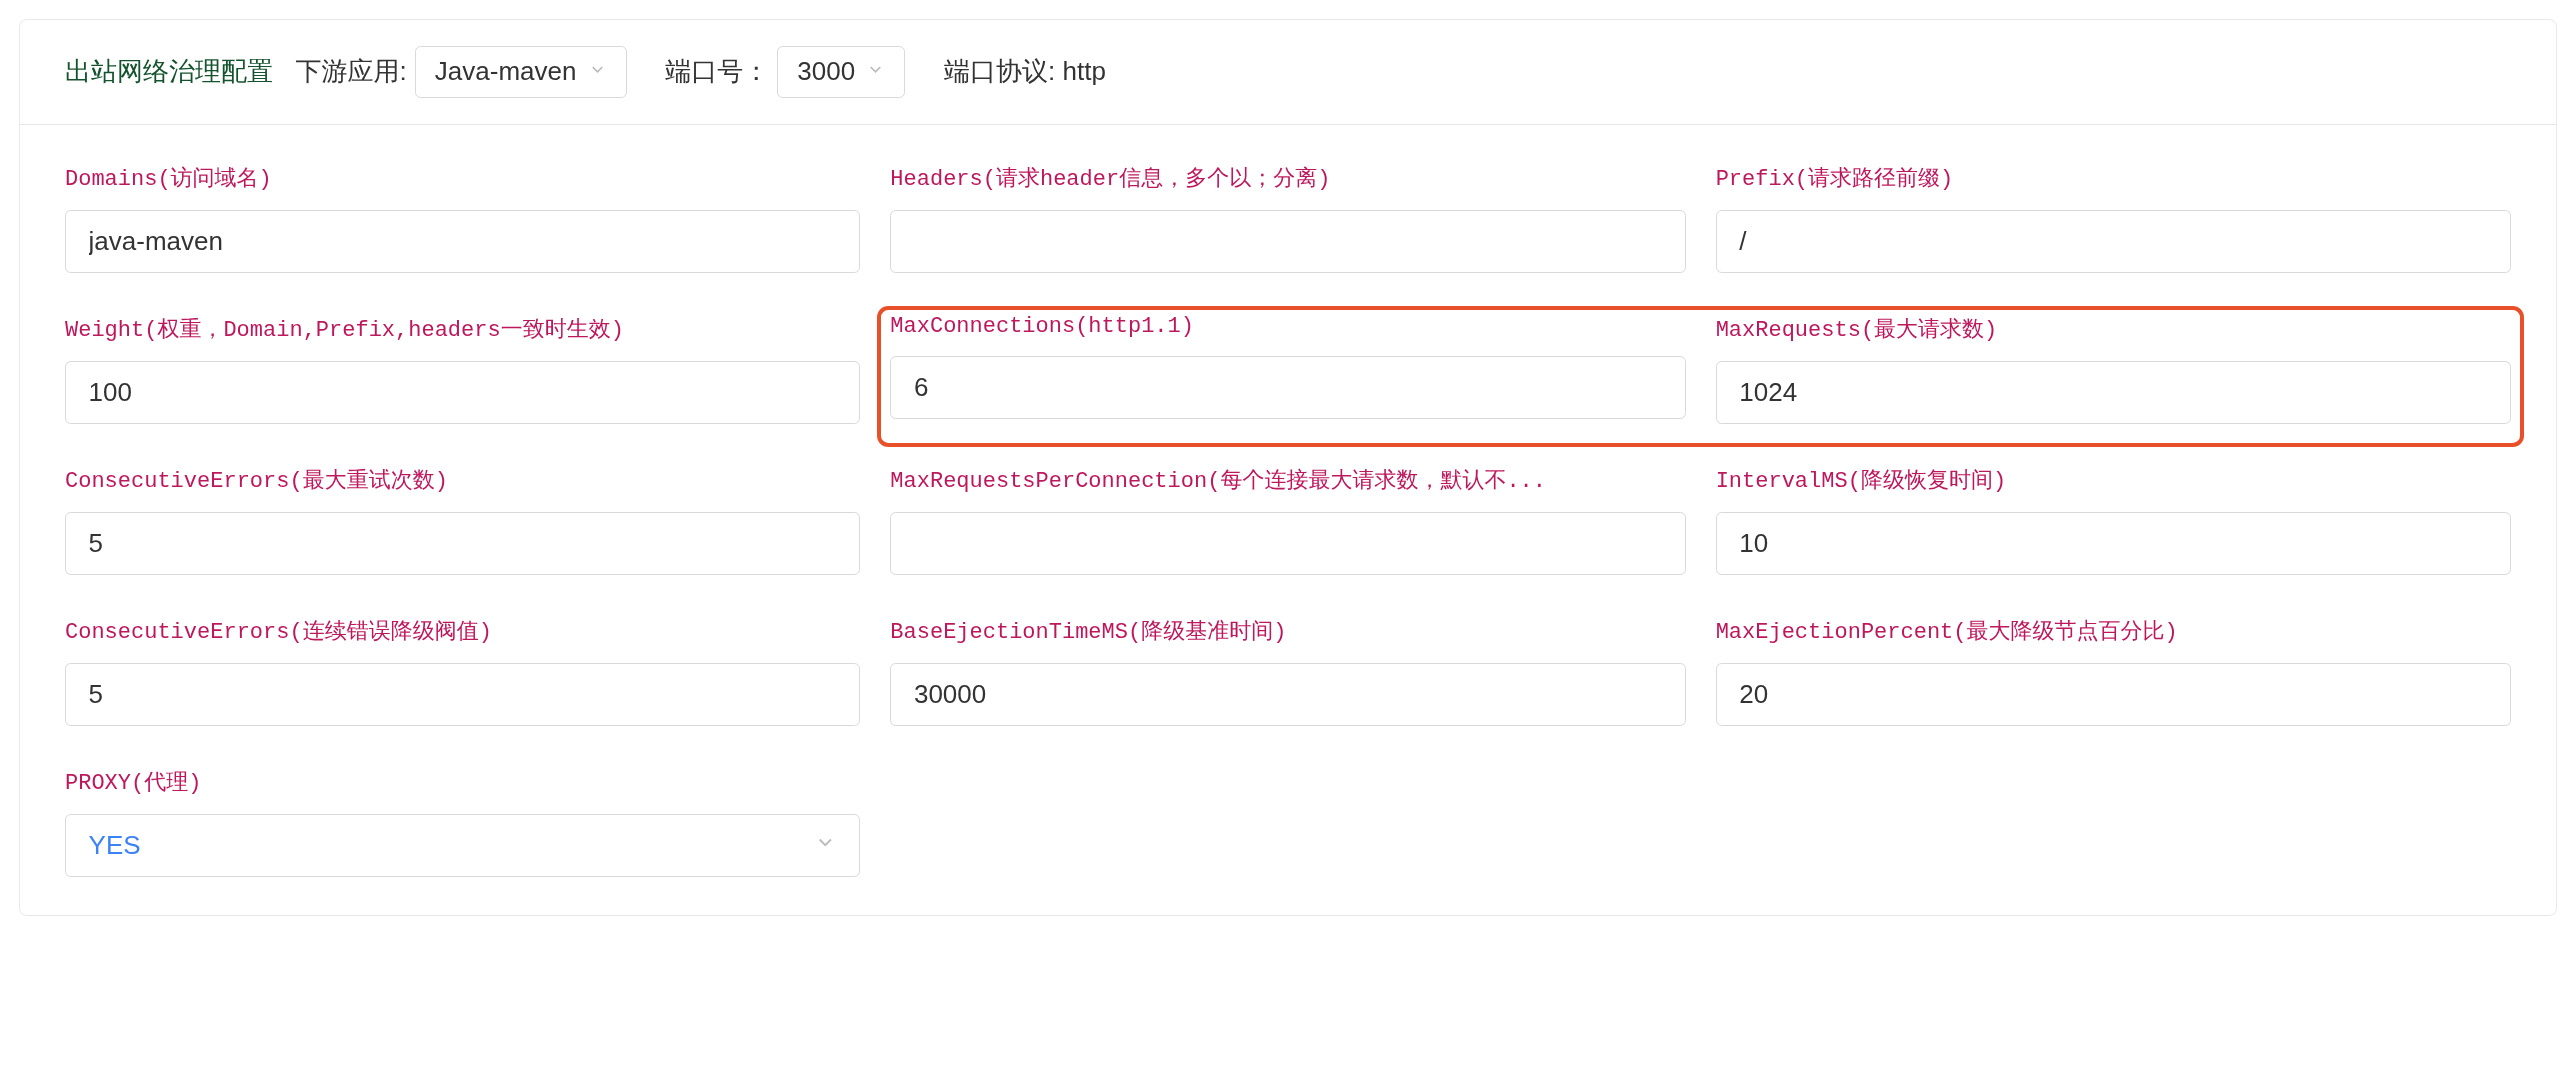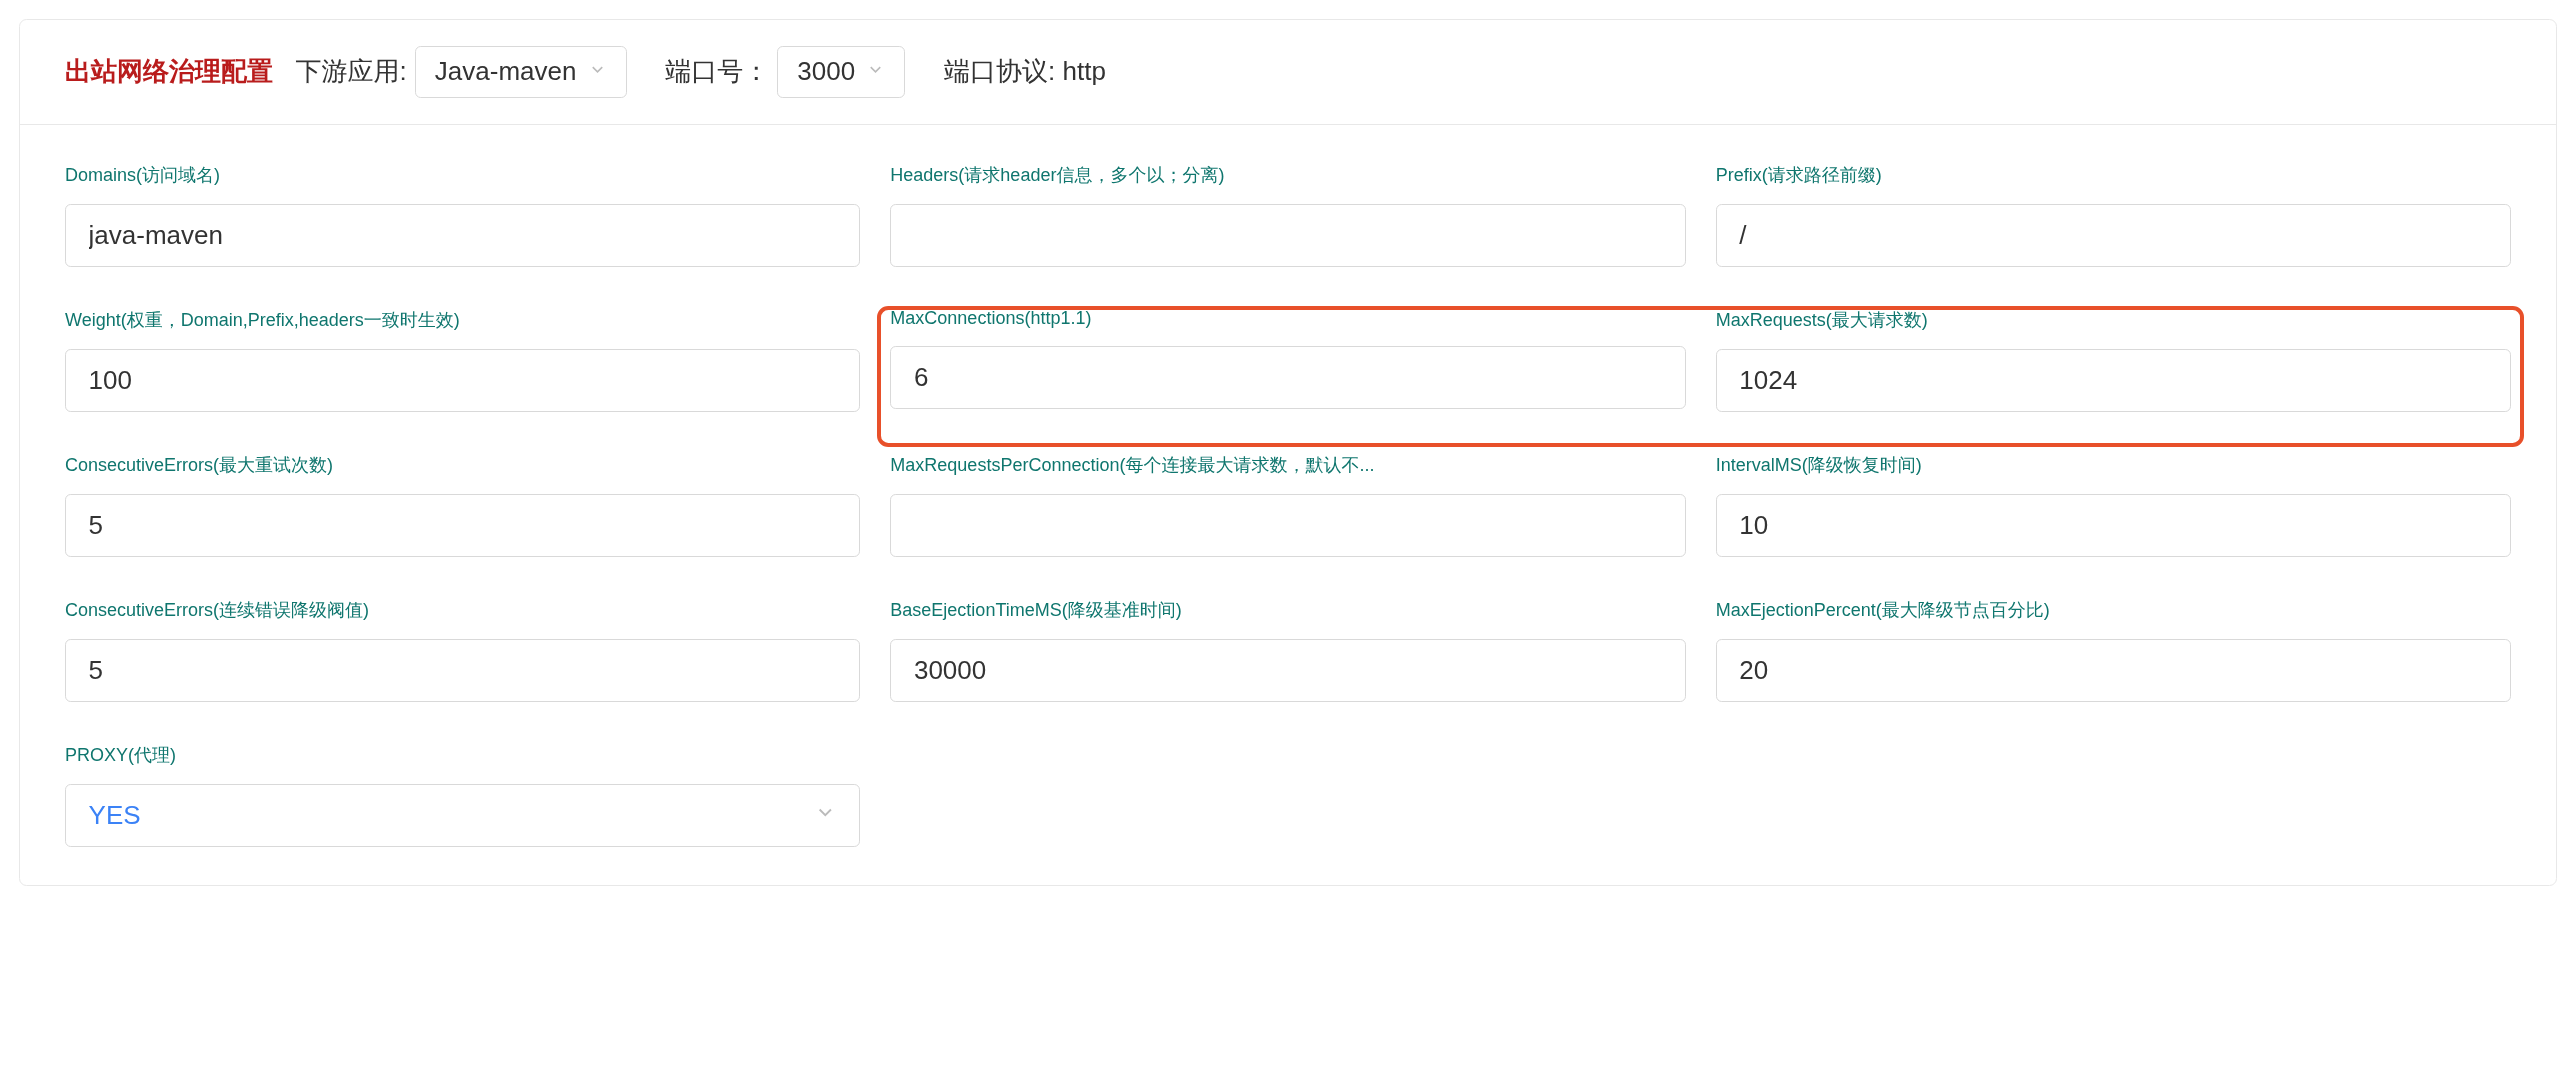--- a/index.html
+++ b/index.html
@@ -20,22 +20,22 @@
       overflow: hidden;
     }
     .header {
       padding: 26px 45px;
       border-bottom: 0.9px solid #e8e8e8;
       display: flex;
       align-items: center;
       gap: 22.6px;
     }
     .header-label {
-      color: #b91c1c;
-      font-weight: 700;
+      color: #14532d;
+      font-weight: 400;
     }
     .header-item {
       display: flex;
       align-items: center;
       gap: 8px;
     }
     .select {
       display: inline-flex;
       align-items: center;
       gap: 11.3px;
@@ -58,25 +58,26 @@
       display: grid;
       grid-template-columns: repeat(3, 1fr);
       gap: 41px 30px;
     }
     .form-field {
       display: flex;
       flex-direction: column;
       gap: 17px;
     }
     .field-label {
-      color: #0f766e;
-      font-size: 18px;
+      color: #be185d;
+      font-size: 22px;
       white-space: nowrap;
       overflow: hidden;
       text-overflow: ellipsis;
+      font-family: Liberation Mono, monospace;
     }
     .field-input {
       width: 100%;
       padding: 15px 22.6px;
       border: 0.9px solid #d9d9d9;
       border-radius: 5.7px;
       font-size: 26px;
       color: #333;
       background: #fff;
       outline: none;

